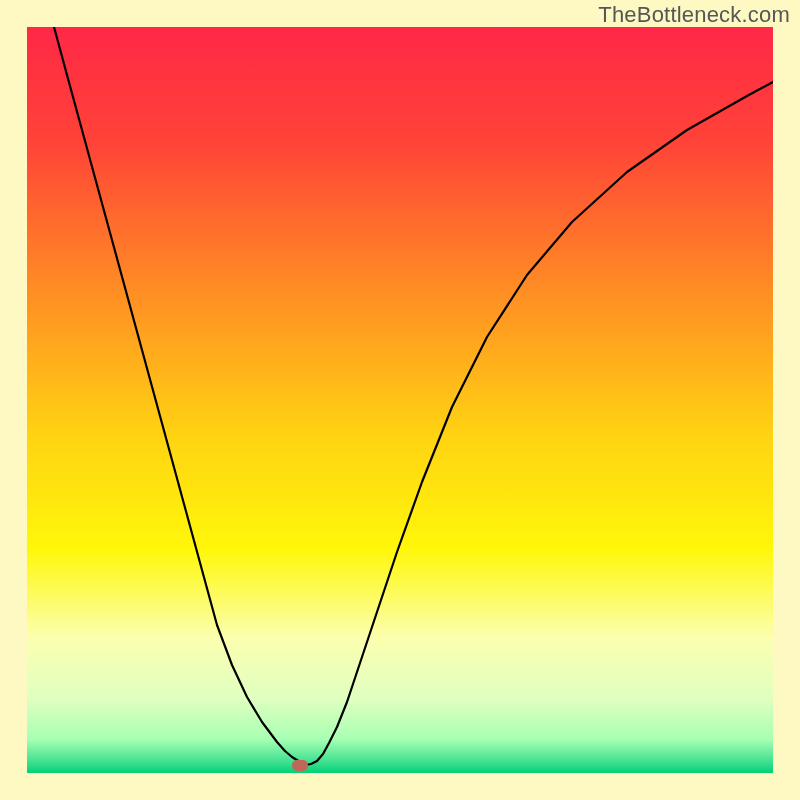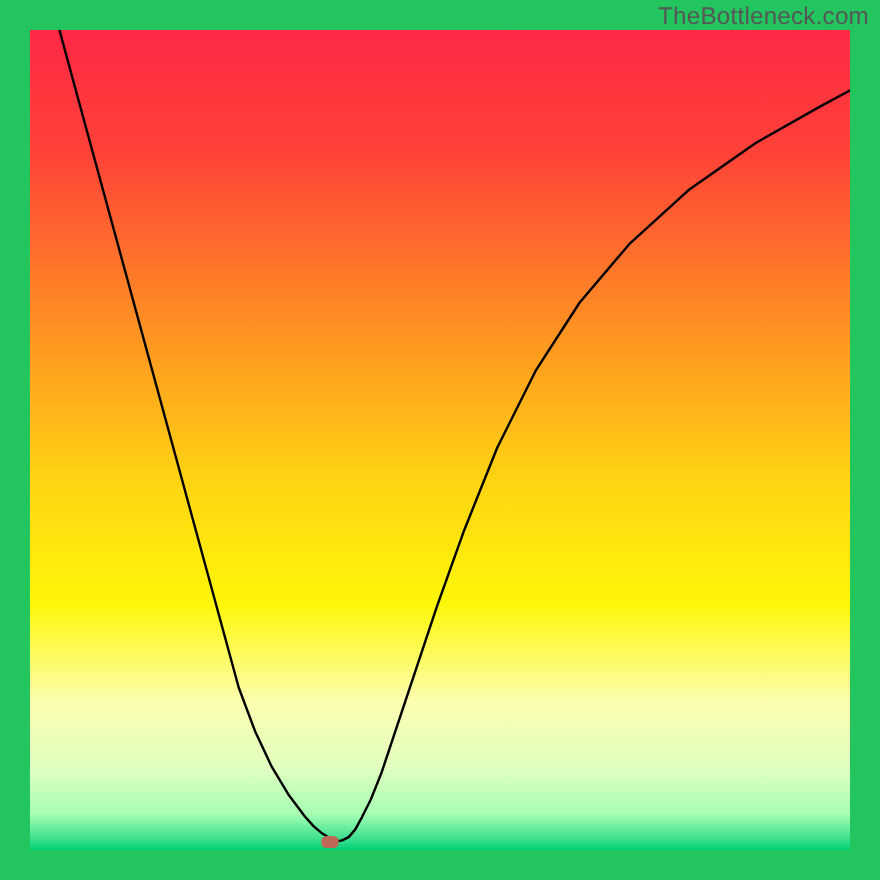--- a/index.html
+++ b/index.html
@@ -1,21 +1,21 @@
 <!DOCTYPE html>
 <html><head>
 <meta charset="utf-8">
 <style>
   * { margin: 0; padding: 0; box-sizing: border-box; }
   html, body { width: 800px; height: 800px; overflow: hidden; background: #000; }
   .frame {
     position: absolute;
     top: 0; left: 0;
     width: 800px; height: 800px;
-    background: #22c55e;
+    background: #fef9c3;
   }
   .plot {
     position: absolute;
     top: 27px;
     left: 27px;
     width: 746px;
     height: 746px;
     overflow: hidden;
   }
   .gradient {

